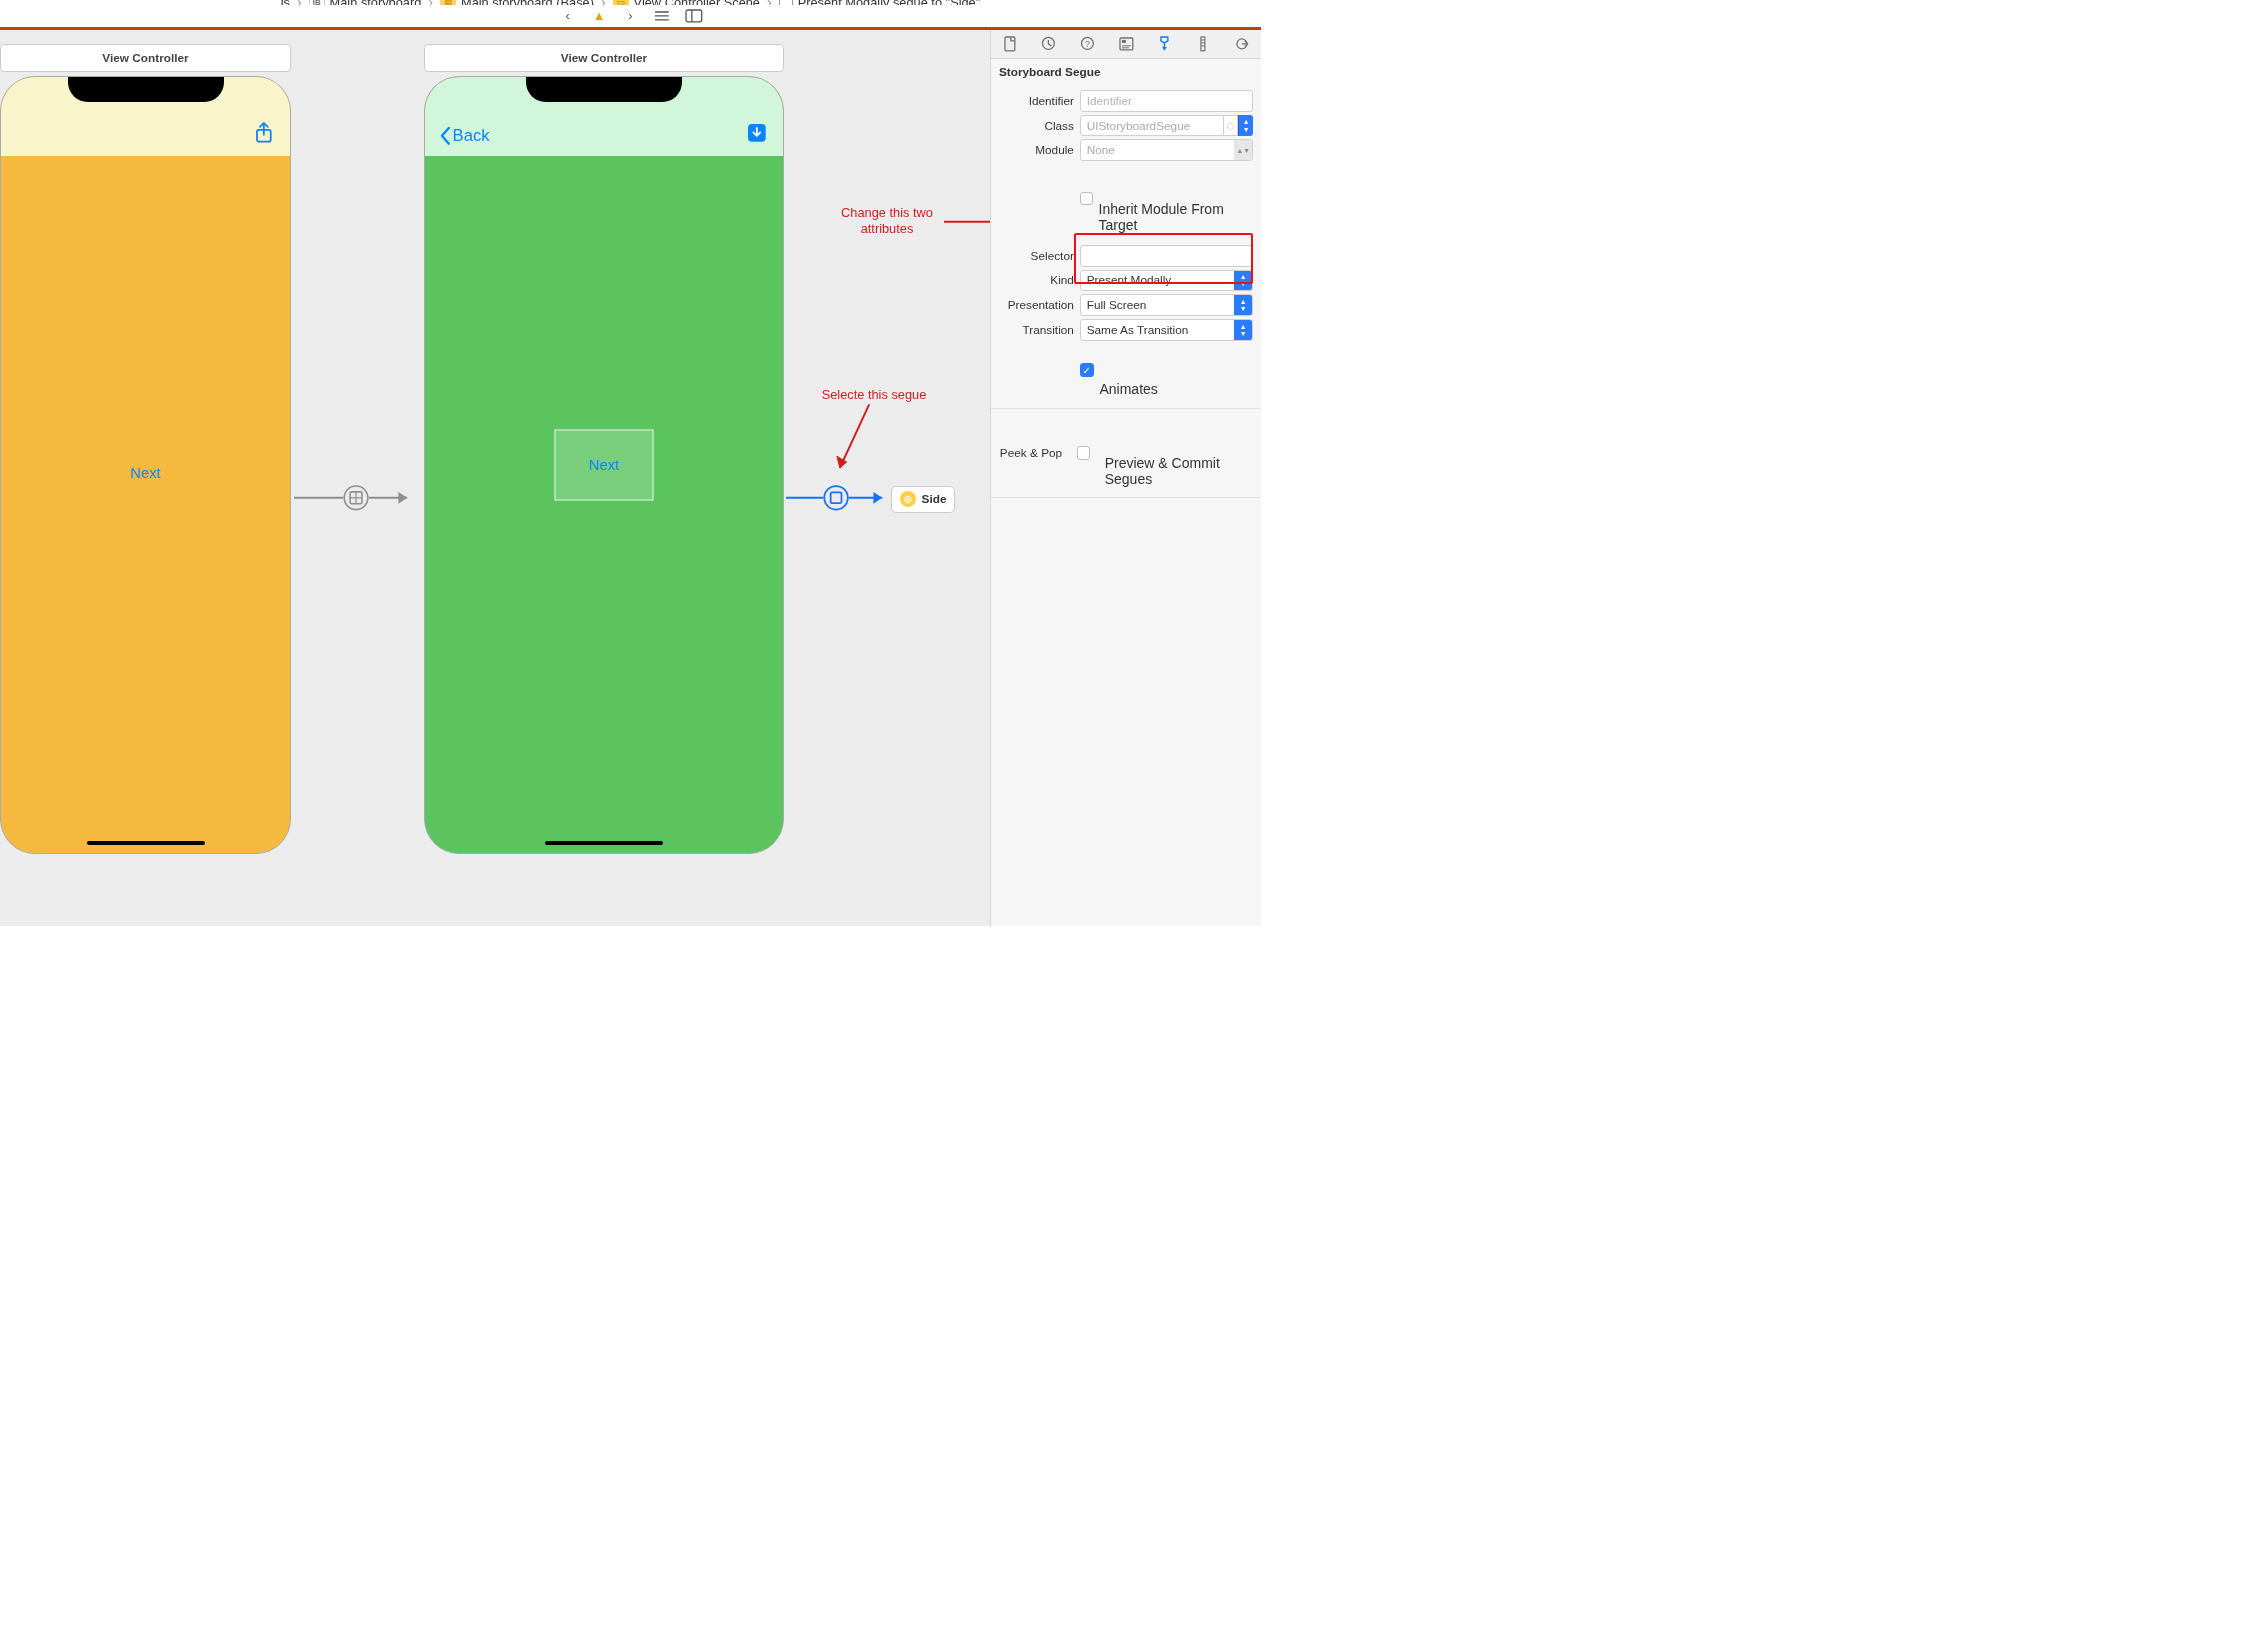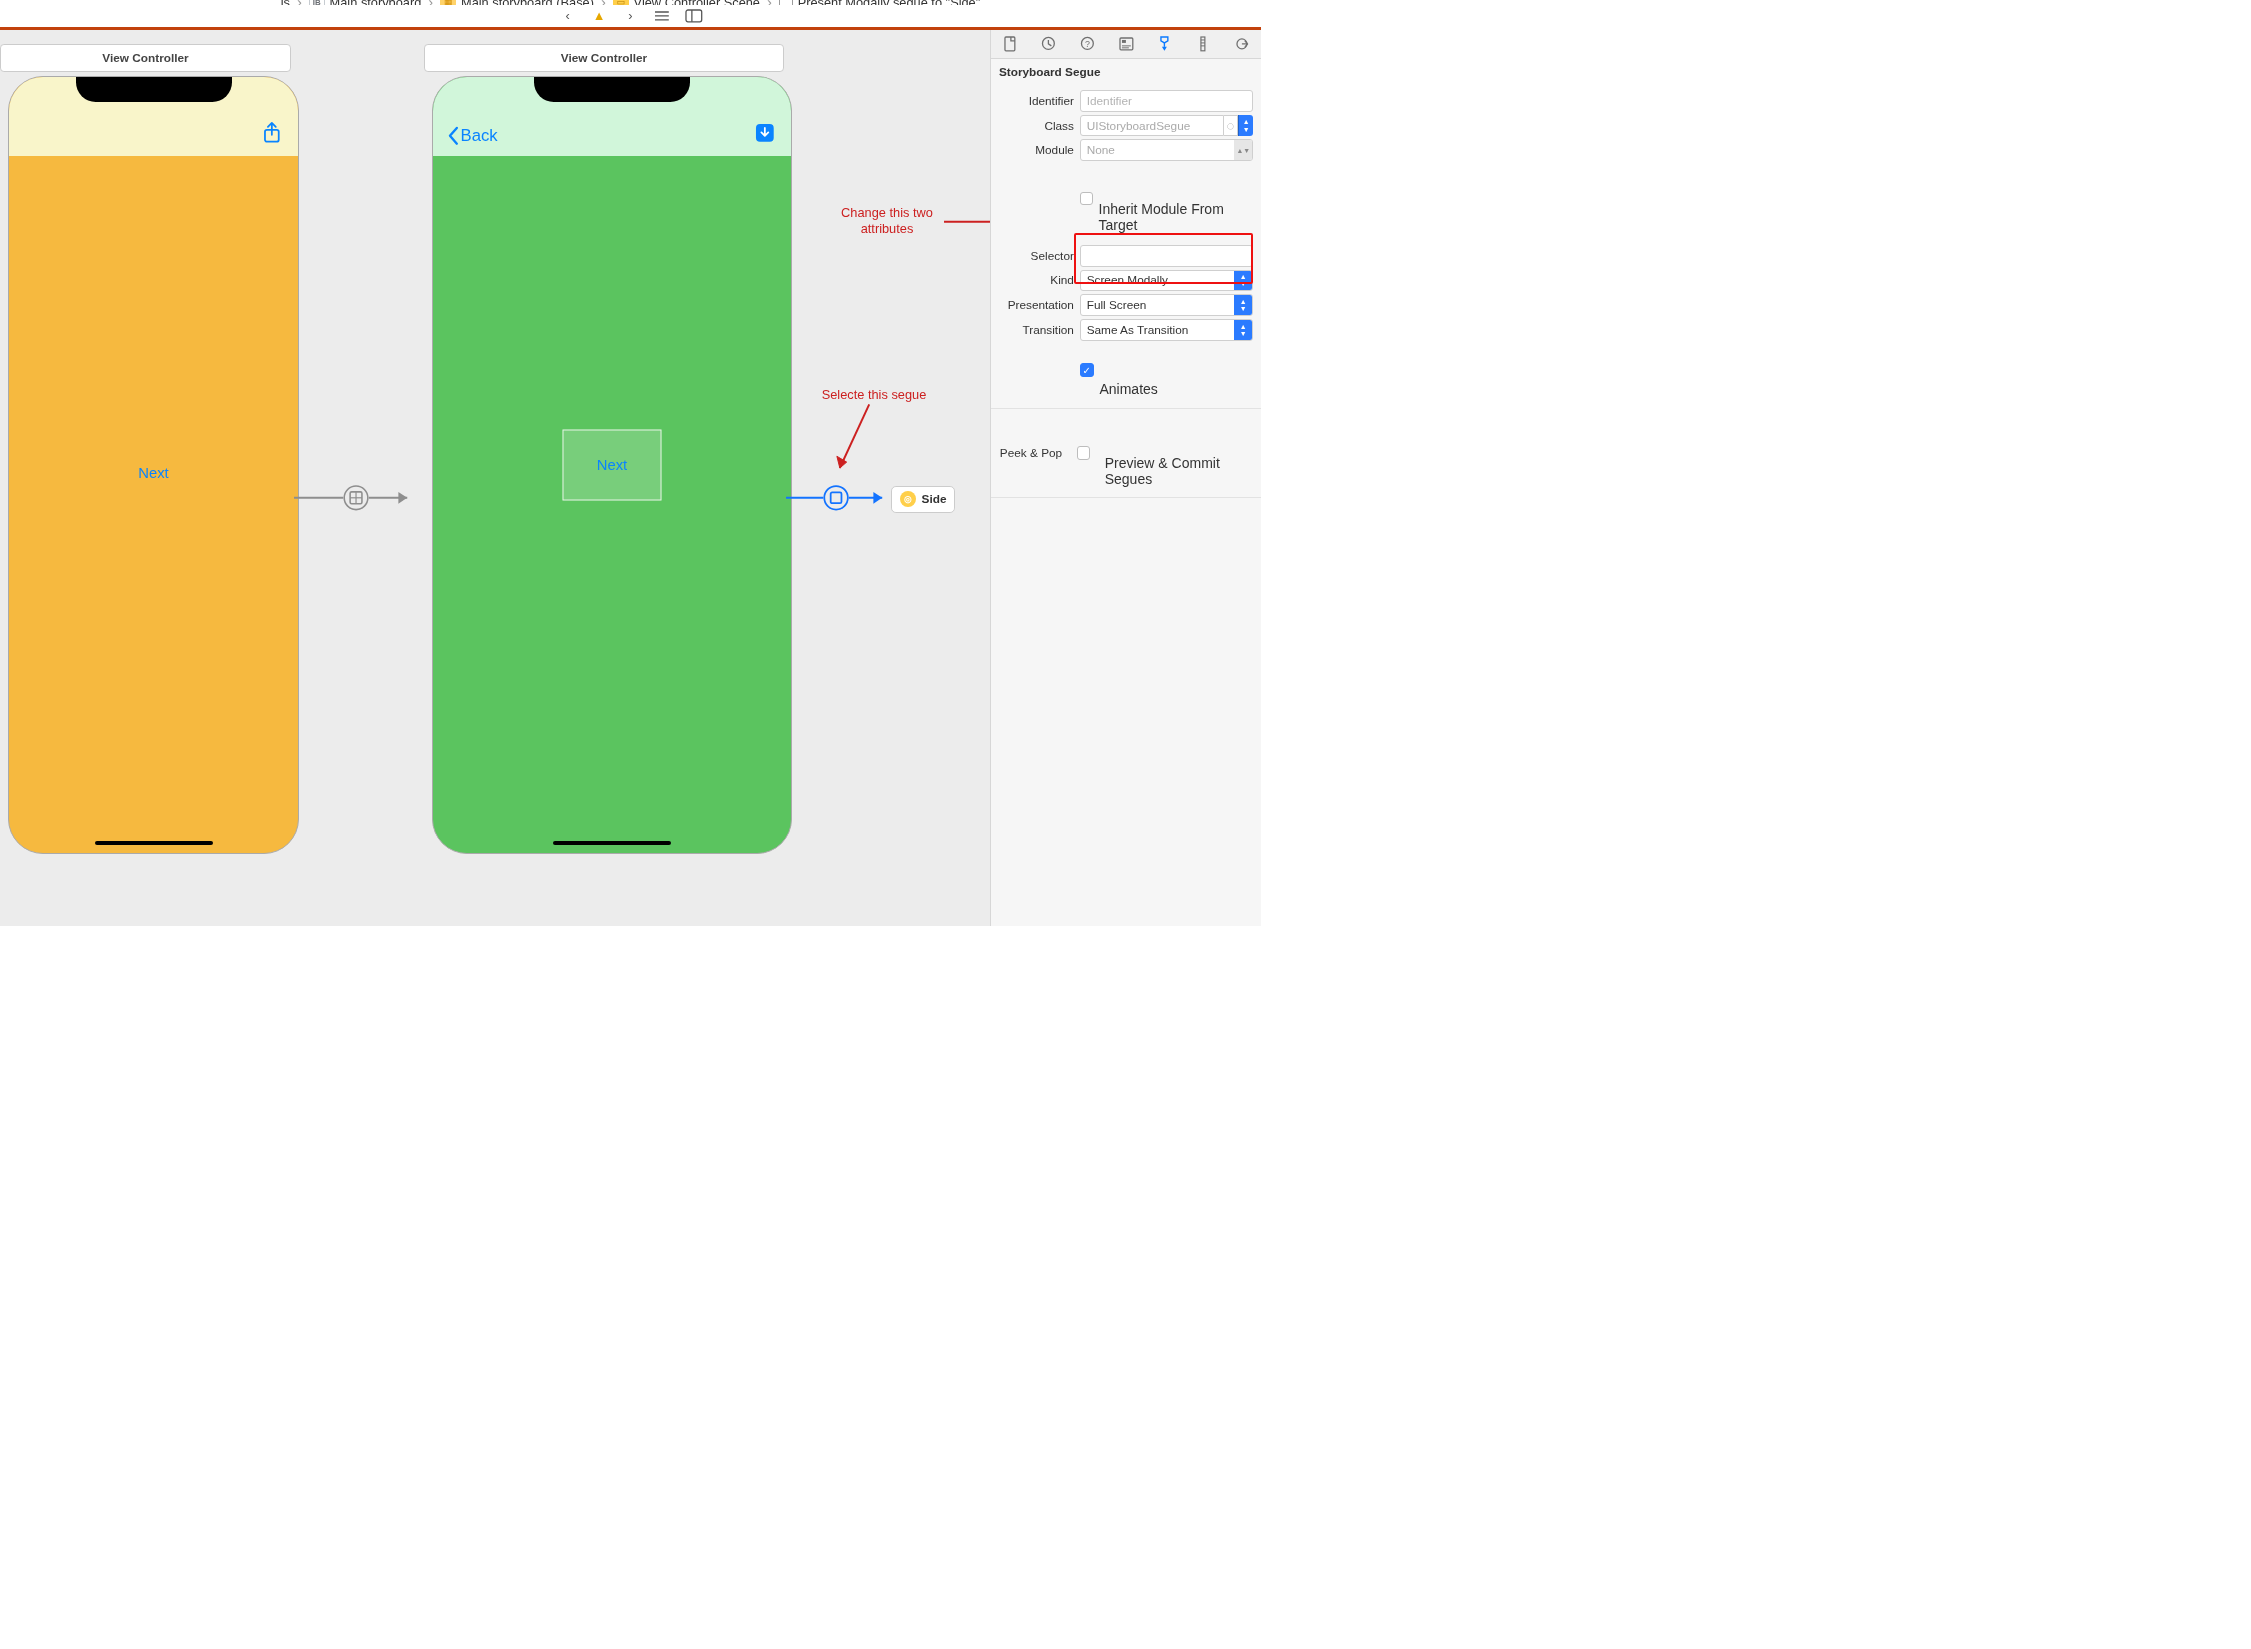--- a/index.html
+++ b/index.html
@@ -22,21 +22,21 @@
   .i-segue{ width:13.8px; height:13.8px; border:1.5px solid #9b9b9b; border-radius:3px; background:#fff; }
 
   
   .split { flex:1; display:flex; min-height:0; }
   .canvas { flex:1; background:#ececec; position:relative; overflow:hidden; }
   .inspector { width:271px; background:#f6f6f6; border-left:1px solid #d7d7d7; display:flex; flex-direction:column; }
 
   
   .vc { position:absolute; }
   .vc-title { height:27.6px; background:#fff; border:1px solid #ccc; border-radius:3.9px; display:flex; align-items:center; justify-content:center; font-size:11.8px; font-weight:700; color:#444; margin-bottom:3.9px; }
-  .phone { width:291px; height:778px; border-radius:35px; border:1px solid #aaa; position:relative; overflow:hidden;margin-left:8px; }
+  .phone { width:291px; height:778px; border-radius:35px; border:1px solid #aaa; position:relative; overflow:hidden; }
   .notch { position:absolute; top:0; left:50%; transform:translateX(-50%); width:156px; height:25.6px; background:#000; border-radius:0 0 19.7px 19.7px; }
   .homebar { position:absolute; bottom:7.9px; left:50%; transform:translateX(-50%); width:118px; height:3.9px; background:#000; border-radius:2px; }
   .nav { height:79px; display:flex; align-items:flex-end; justify-content:space-between; padding:0 13.8px 9.9px; }
   .nav-btn { color:#0a84ff; font-size:16.7px; display:flex; align-items:center; gap:2px; }
   .nav-icon { width:25.6px; height:25.6px; display:flex; align-items:center; justify-content:center; }
   .link-btn { color:#0a84ff; font-size:14.8px; cursor:default; }
 
   .vc1 .phone { background:#f6b93f; }
   .vc1 .nav  { background:#f9f5ca; }
   .vc2 .phone { background:#5bc45f; }
@@ -310,21 +310,21 @@
         </div>
         <div style="height:5.9px;"></div>
         <div class="row">
           <label>Selector</label>
           <div class="field"><input class="tf" style=""></div>
         </div>
         <div class="row">
           <label>Kind</label>
           <div class="field">
               <div class="sel">
-                <span class="txt">Screen Modally</span>
+                <span class="txt">Present Modally</span>
                 <span class="cap">▲<br>▼</span>
               </div>
             </div>
         </div>
         <div class="row">
           <label>Presentation</label>
           <div class="field">
               <div class="sel">
                 <span class="txt">Full Screen</span>
                 <span class="cap">▲<br>▼</span>

